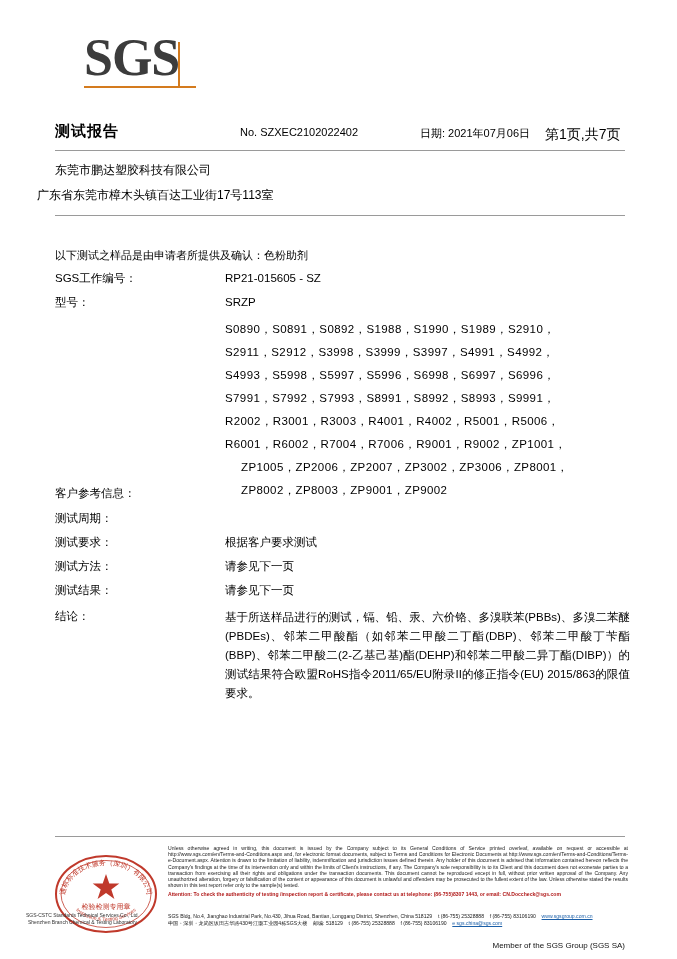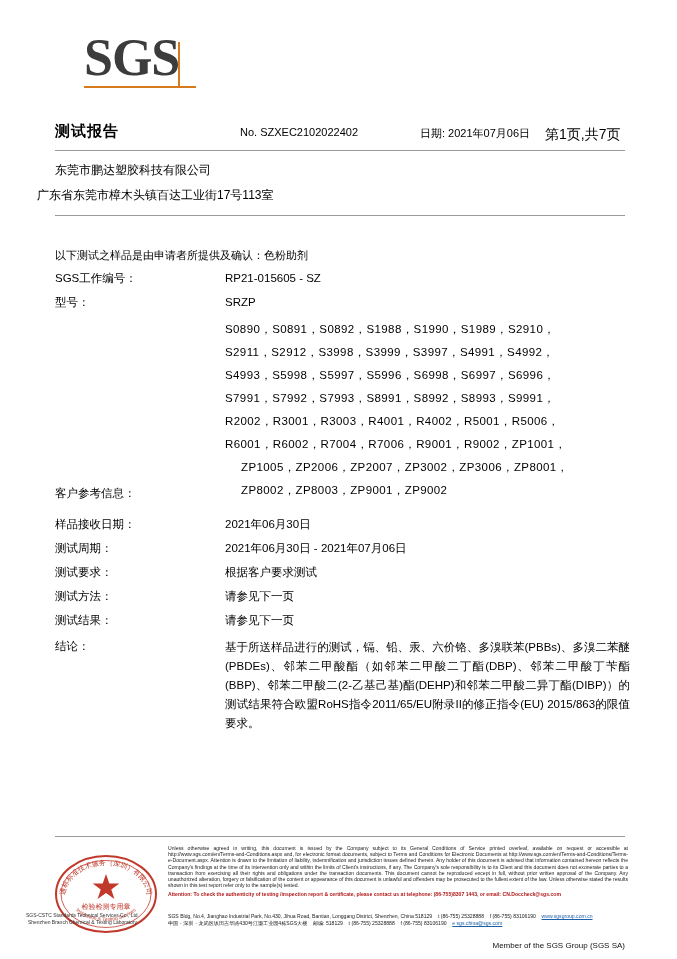--- a/index.html
+++ b/index.html
@@ -237,28 +237,23 @@
         <div class="refline">S2911，S2912，S3998，S3999，S3997，S4991，S4992，</div>
         <div class="refline">S4993，S5998，S5997，S5996，S6998，S6997，S6996，</div>
         <div class="refline">S7991，S7992，S7993，S8991，S8992，S8993，S9991，</div>
         <div class="refline">R2002，R3001，R3003，R4001，R4002，R5001，R5006，</div>
         <div class="refline">R6001，R6002，R7004，R7006，R9001，R9002，ZP1001，</div>
         <div class="refline indent">ZP1005，ZP2006，ZP2007，ZP3002，ZP3006，ZP8001，</div>
         <div class="refline indent">ZP8002，ZP8003，ZP9001，ZP9002</div>
       </div>
     </div>
 
-    <div class="frow gap-top">
-      <div class="flabel">样品接收日期：</div>
-      <div class="fvalue">2021年06月30日</div>
-    </div>
 
     <div class="frow">
       <div class="flabel">测试周期：</div>
-      <div class="fvalue">2021年06月30日 - 2021年07月06日</div>
     </div>
 
     <div class="frow">
       <div class="flabel">测试要求：</div>
       <div class="fvalue">根据客户要求测试</div>
     </div>
 
     <div class="frow">
       <div class="flabel">测试方法：</div>
       <div class="fvalue">请参见下一页</div>

